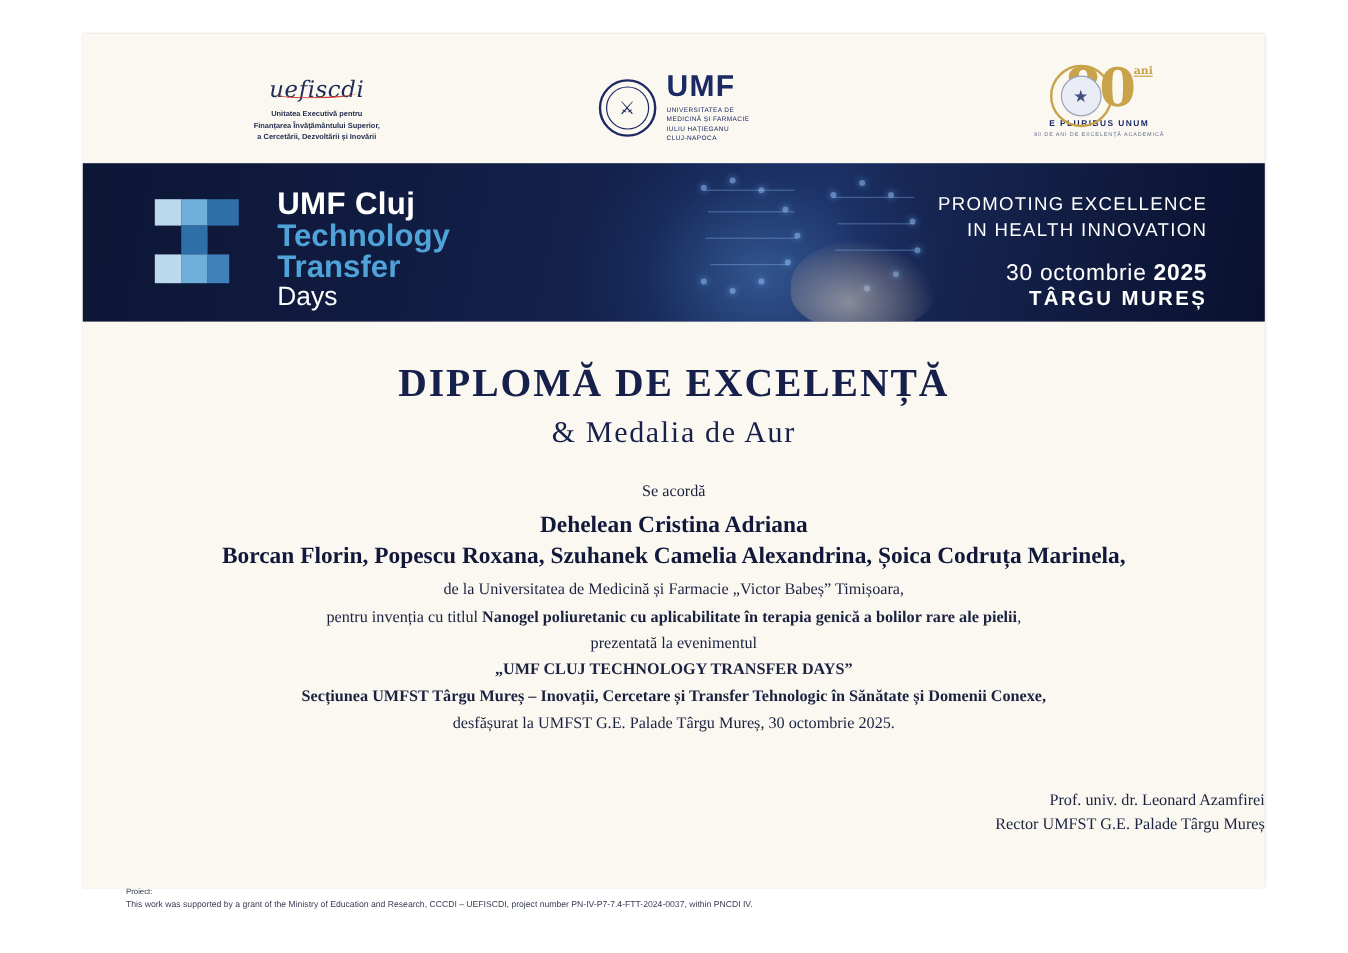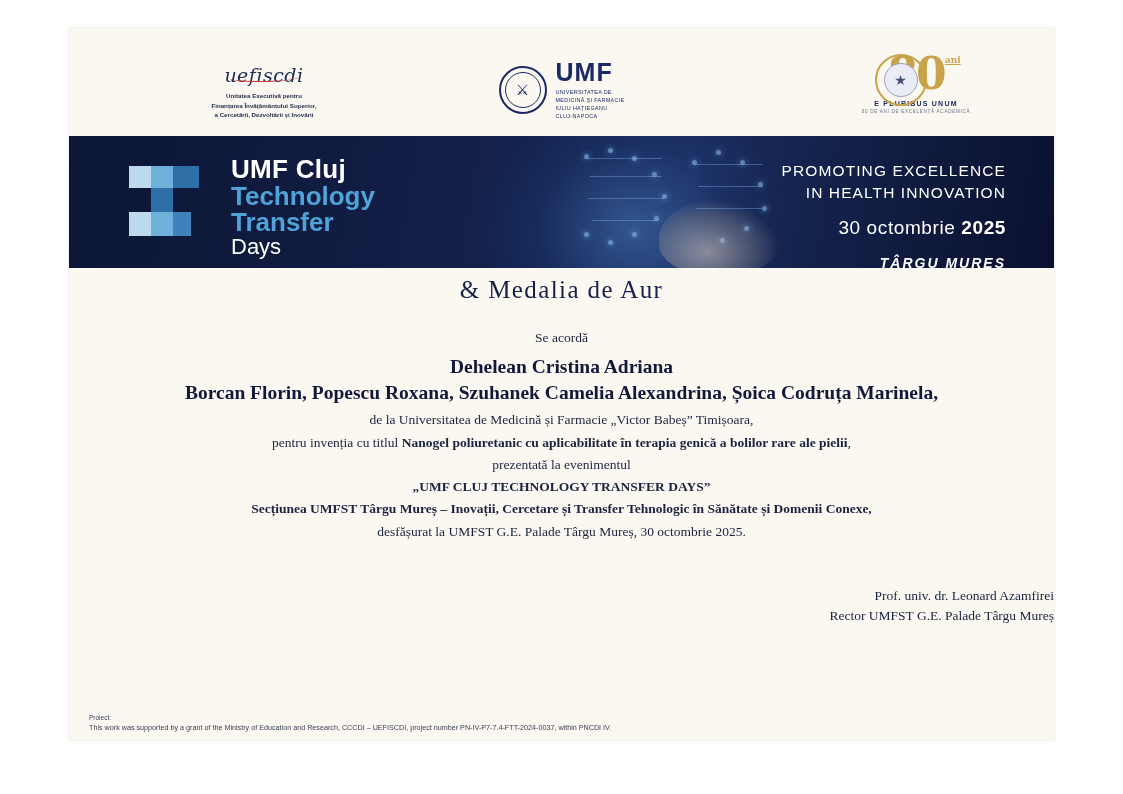--- a/index.html
+++ b/index.html
@@ -290,25 +290,24 @@
   }
   .banner-right .date {
     margin-top: 12px;
     font-size: 19px;
     letter-spacing: 0.6px;
   }
   .banner-right .date b {
     font-weight: bold;
   }
   .banner-right .city {
-    font-size: 14px;
+    font-size: 17px;
     letter-spacing: 2px;
     font-weight: bold;
-    margin-top: 16px;
-    font-style: italic;
+    margin-top: 0;
   }
 
   
   .body-area {
     position: relative;
     height: 472px;
     text-align: center;
     color: #141b36;
   }
   .h-title {
@@ -350,21 +349,21 @@
     margin-top: 44px;
     font-size: 13.5px;
     line-height: 1.5;
     color: #1b2240;
     text-align: right;
   }
 
   
   .footer {
     position: absolute;
-    left: 20px;
+    left: 36px;
     bottom: 14px;
     text-align: left;
     font-family: "Liberation Sans", sans-serif;
     color: #3a4156;
   }
   .footer .f1 { font-size: 6.5px; line-height: 1.5; }
   .footer .f2 { font-size: 7.2px; line-height: 1.5; }
 </style>
 </head>
 <body>
@@ -468,20 +467,21 @@
         <div class="p1">PROMOTING EXCELLENCE</div>
         <div class="p2">IN HEALTH INNOVATION</div>
         <div class="date">
           <span>30 octombrie </span><b>2025</b>
         </div>
         <div class="city">TÂRGU MUREȘ</div>
       </div>
     </div>
 
     <div class="body-area">
+      <div class="h-title">DIPLOMĂ DE EXCELENȚĂ</div>
       <div class="h-sub">&amp; Medalia de Aur</div>
 
       <div class="se-acorda">Se acordă</div>
 
       <div class="names">
         <div>Dehelean Cristina Adriana</div>
         <div>Borcan Florin, Popescu Roxana, Szuhanek Camelia Alexandrina, Șoica Codruța Marinela,</div>
       </div>
 
       <div class="line">de la Universitatea de Medicină și Farmacie „Victor Babeș” Timișoara,</div>

